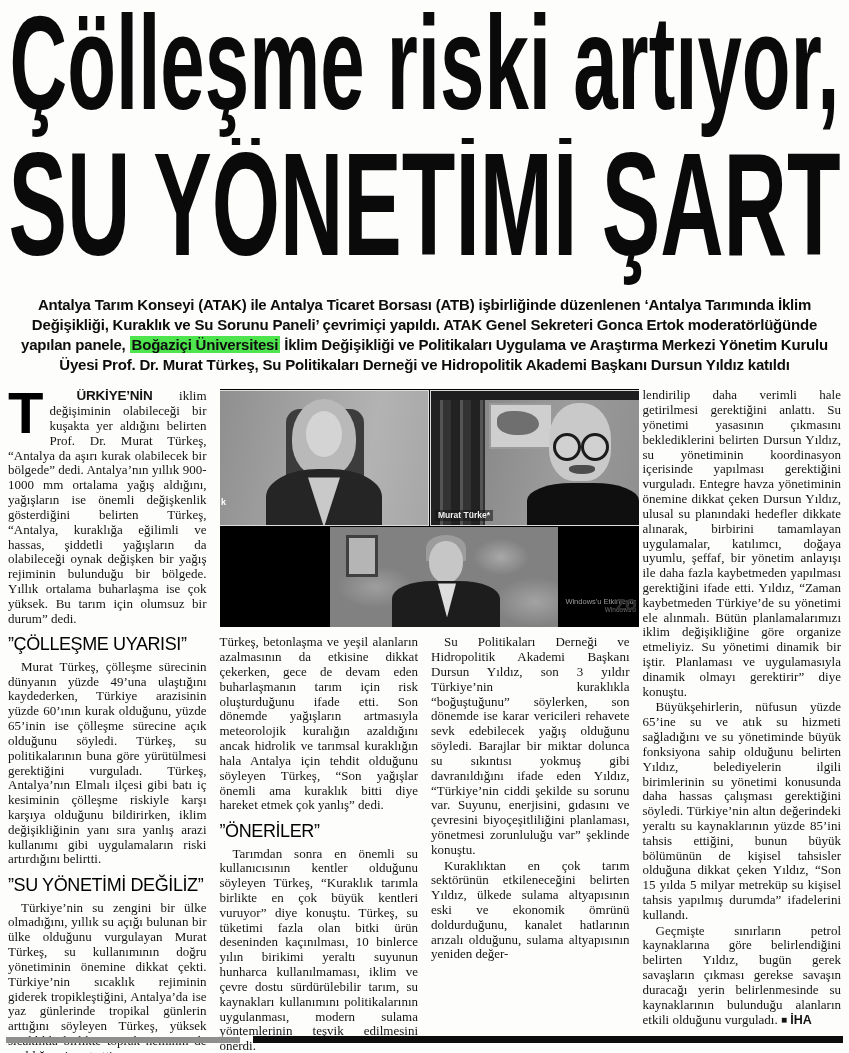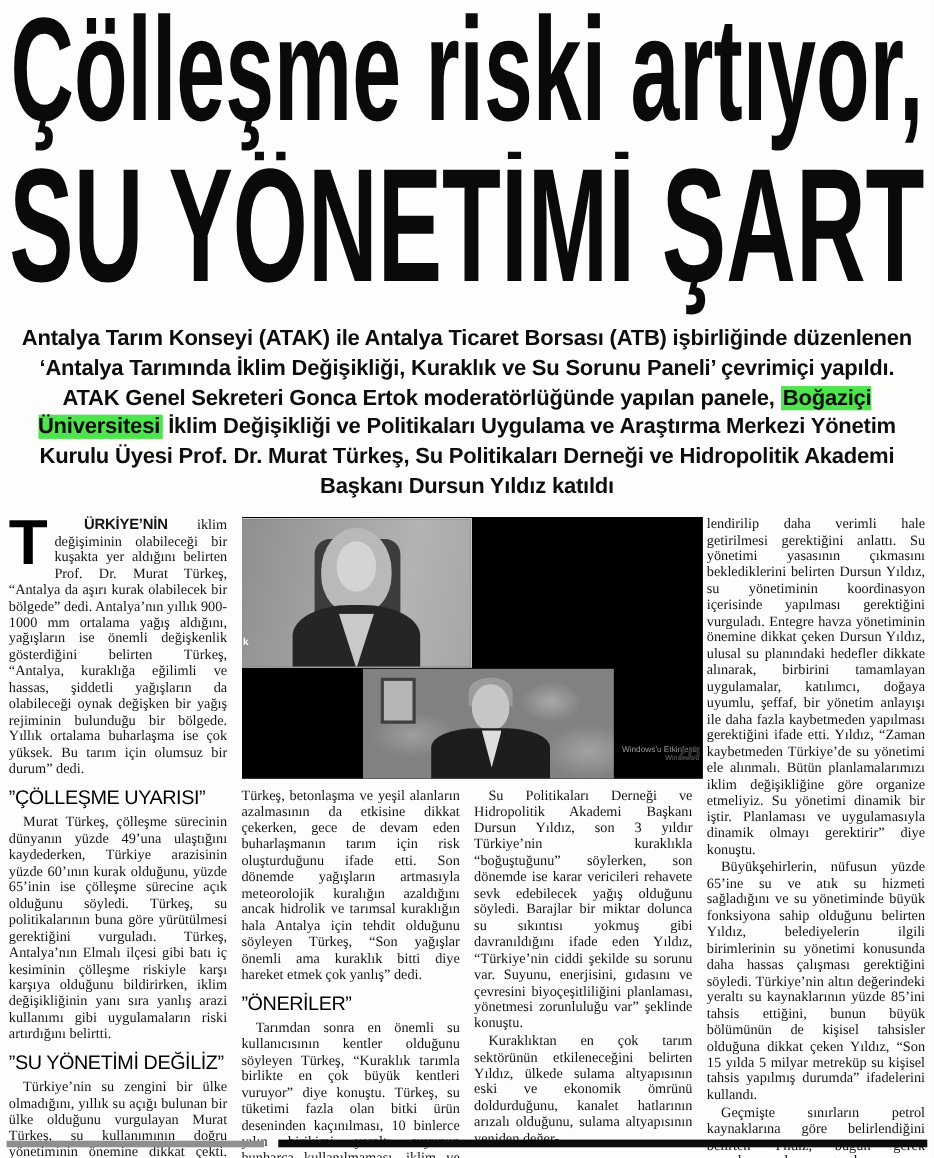--- a/index.html
+++ b/index.html
@@ -18,21 +18,21 @@
   .headline-block text{
     font-family:"Liberation Sans","DejaVu Sans",sans-serif;
     font-weight:bold;
     fill:#0a0a0a;
   }
   
   .lead{
     width:828px;margin:7px auto 0;
     font-family:"Liberation Sans","DejaVu Sans",sans-serif;
     font-weight:bold;
-    font-size:20px;line-height:1.34;
+    font-size:15px;line-height:1.34;
     letter-spacing:-0.2px;
     text-align:center;
     color:#0d0d0d;
   }
   .lead .hl{padding:0 2px;}
   
   .cols{
     position:relative;
     margin:13px 8px 0;
     display:grid;
@@ -183,20 +183,33 @@
 
       <div class="vframe frame-a">
         <div class="chair"></div>
         <div class="hair-a"></div>
         <div class="face-a"></div>
         <div class="body-a"></div>
         <div class="sweater-a"></div>
         <div class="left-label">k</div>
       </div>
 
+      <div class="vframe frame-b">
+        <div class="toolbar-b"></div>
+        <div class="books-b"></div>
+        <div class="map-b"></div>
+        <div class="face-b"></div>
+        <div class="glasses-b">
+            <i class="l"></i>
+            <i class="r"></i>
+          </div>
+        <div class="mustache-b"></div>
+        <div class="body-b"></div>
+        <div class="name-label">Murat Türke*</div>
+      </div>
 
       <div class="vframe frame-c">
         <div class="pic-c"></div>
         <div class="hair-c"></div>
         <div class="face-c"></div>
         <div class="body-c"></div>
         <div class="shirt-c"></div>
       </div>
 
       <div class="watermark">

